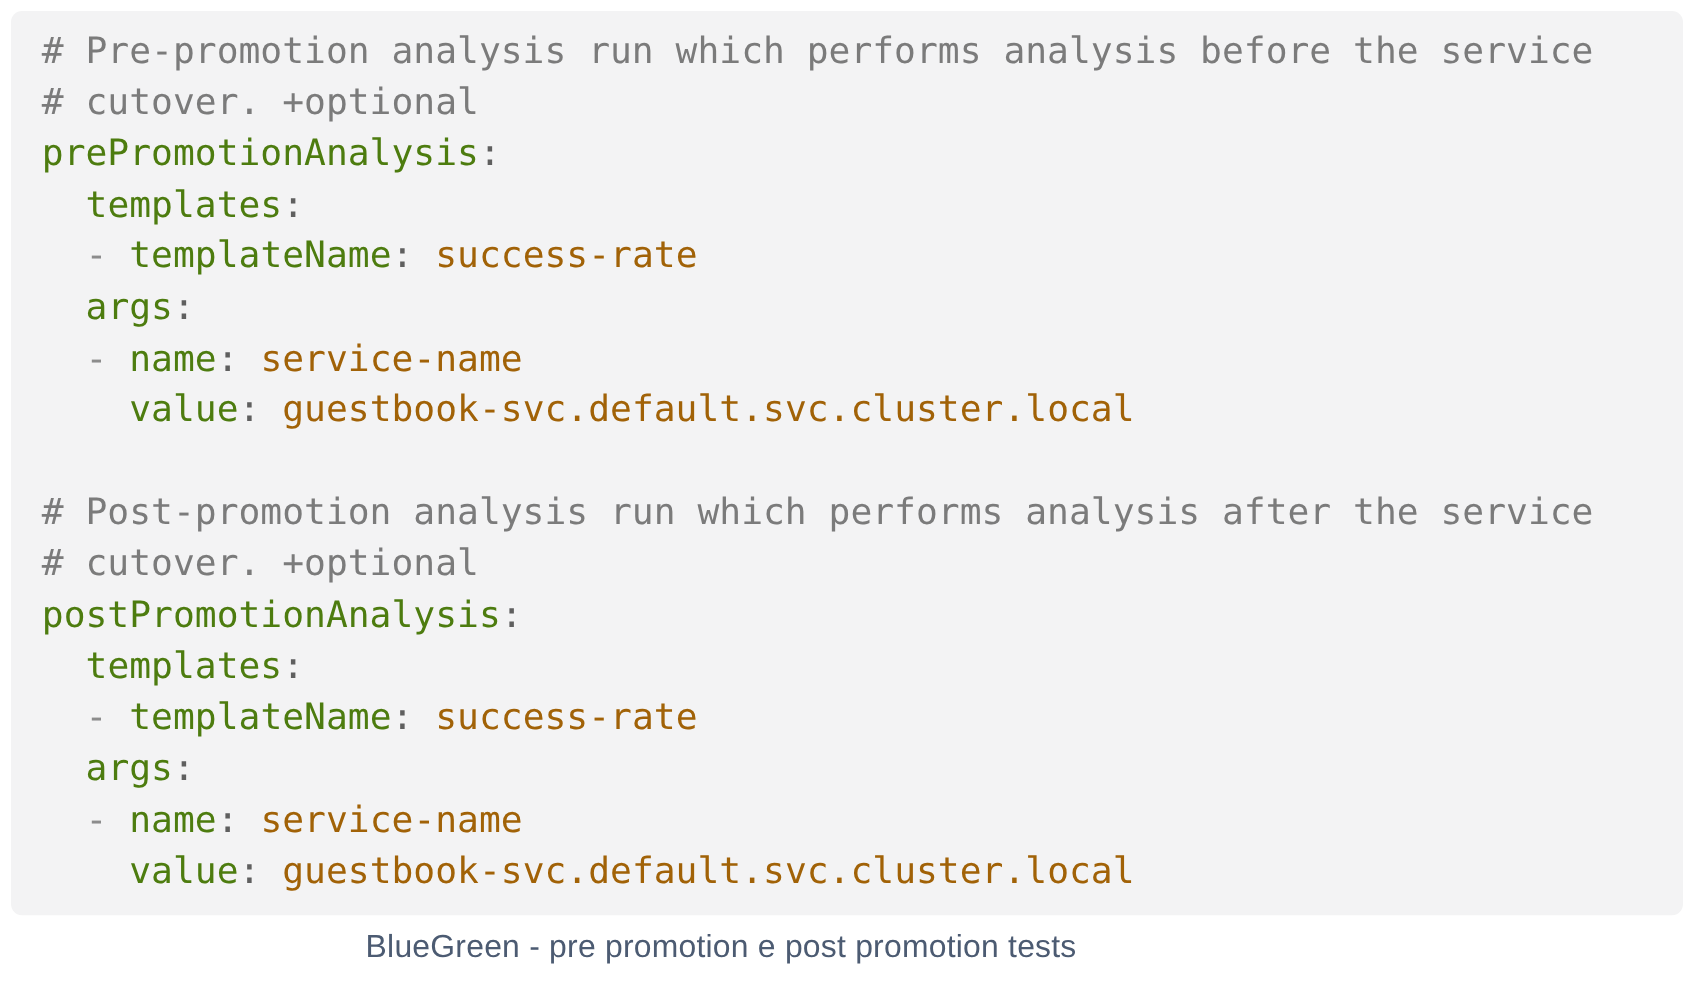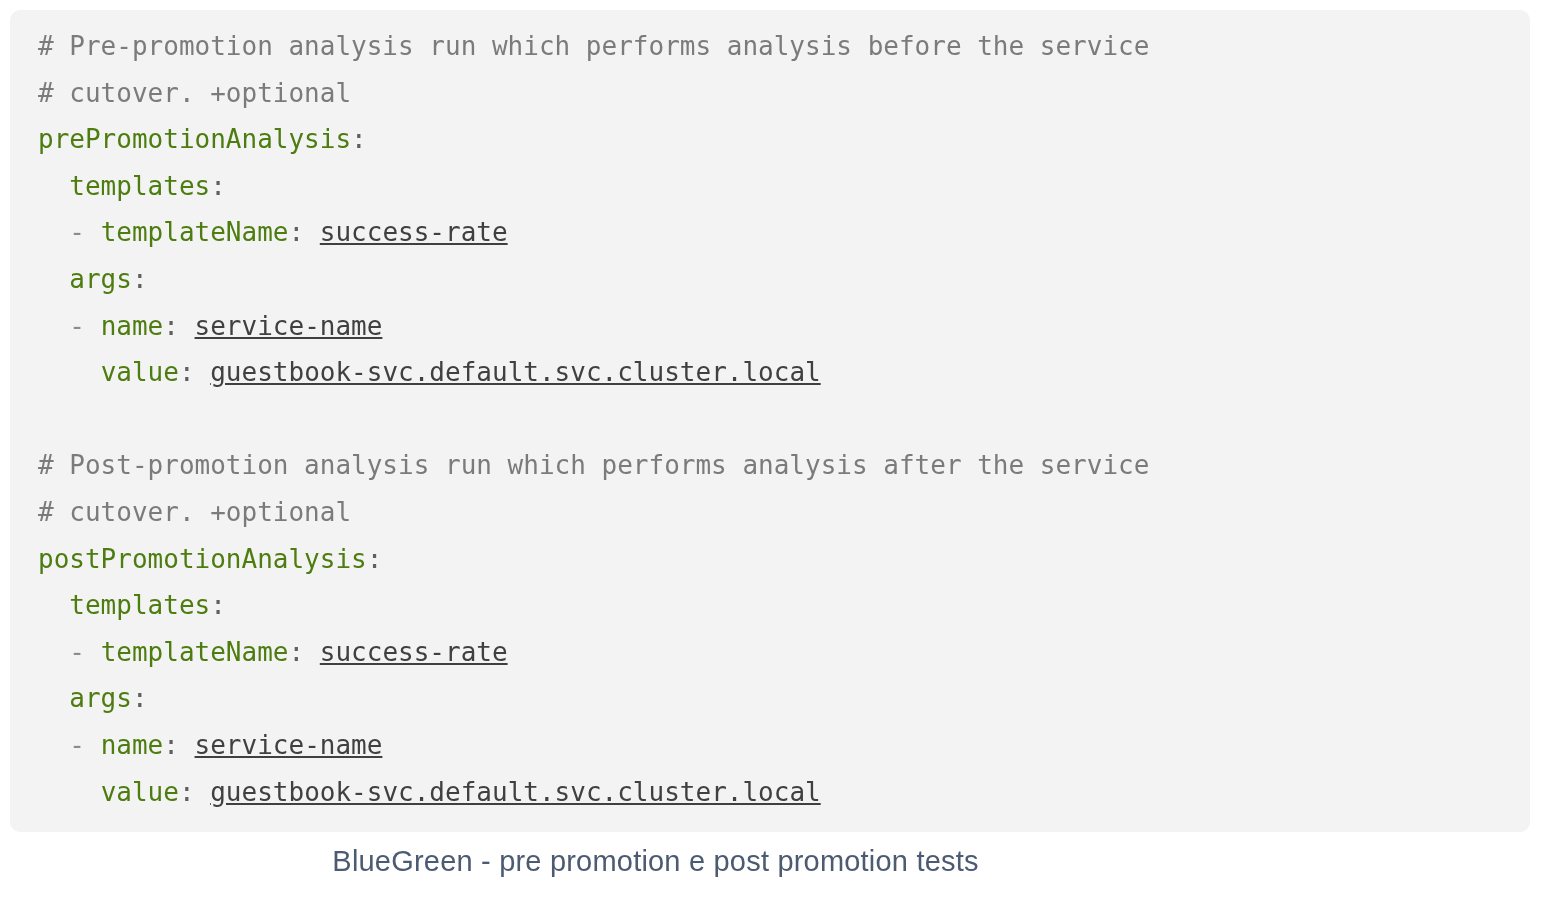--- a/index.html
+++ b/index.html
@@ -20,31 +20,31 @@
     width: 1520px;
     box-sizing: border-box;
     background: #f3f3f4;
     border-radius: 10px;
     padding: 13px 28px 17px 28px;
     overflow: hidden;
   }
   .code-pre {
     margin: 0;
     font-family: "DejaVu Sans Mono", "Liberation Mono", monospace;
-    font-size: 26px;
+    font-size: 33px;
     line-height: 46.6px;
     white-space: pre;
     color: #3c3c3c;
   }
   .code-line {
     min-height: 46.6px;
   }
   .tok-comment { color: #7b7b7b; }
   .tok-key     { color: #4d7c0f; }
-  .tok-value   { color: #404040; text-decoration: underline; }
+  .tok-value   { color: #a16207; }
   .tok-punct   { color: #5f5f5f; }
   .tok-dash    { color: #8c8c8c; }
   .tok-plain   { color: #3c3c3c; }
   .caption {
     margin-top: 13px;
     width: 1311px;
     text-align: center;
     font-family: "Liberation Sans", sans-serif;
     font-size: 29px;
     font-weight: 400;

